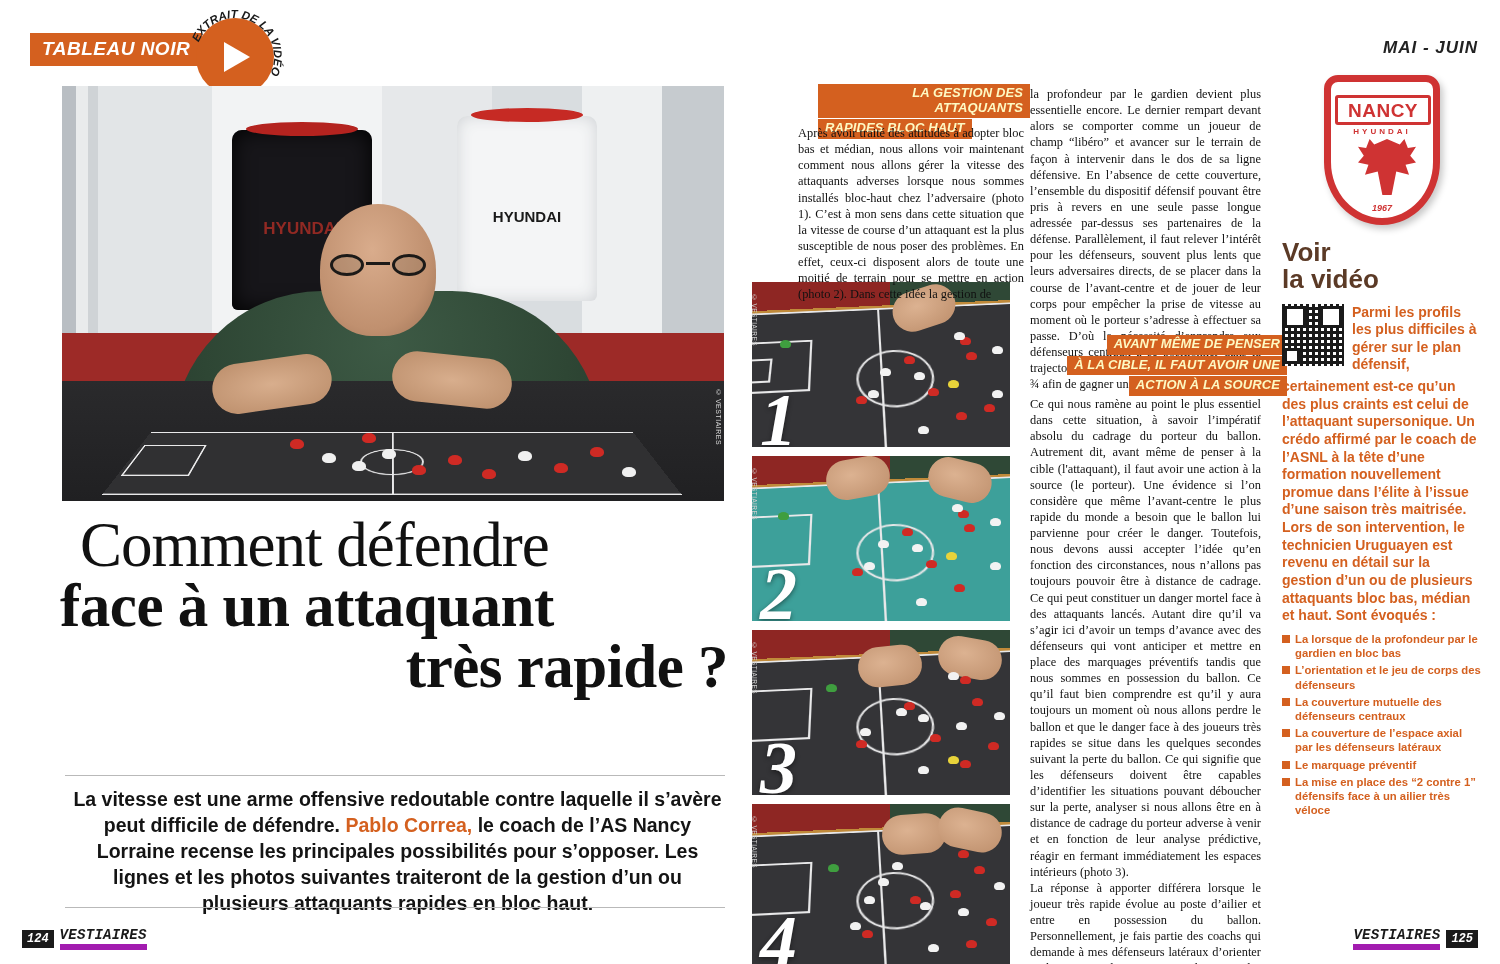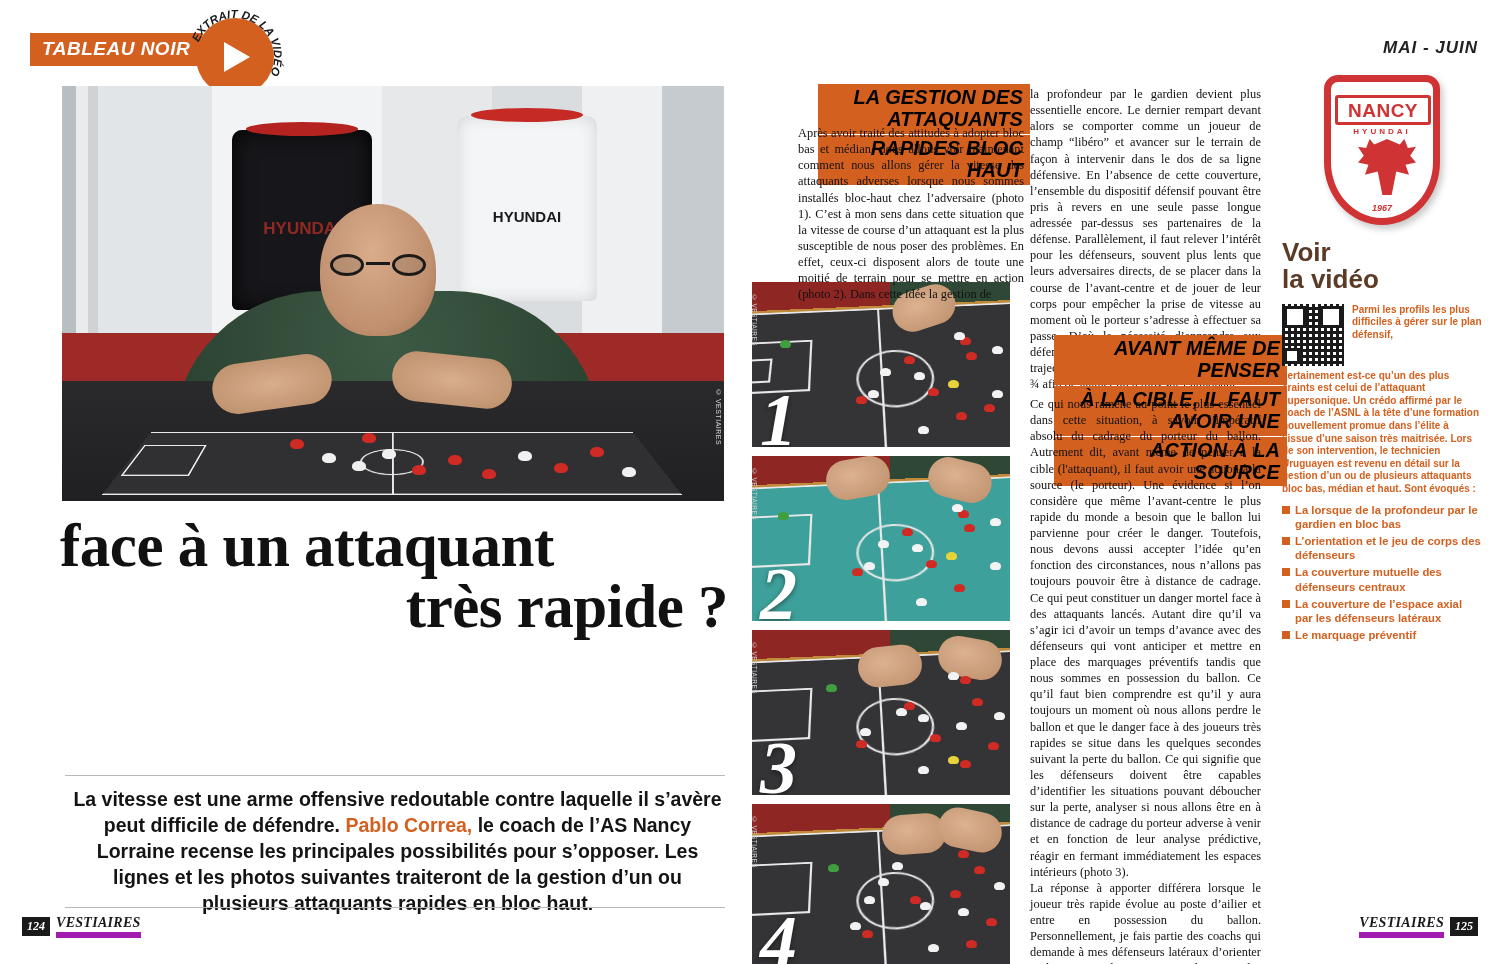--- a/index.html
+++ b/index.html
@@ -205,22 +205,22 @@
     font-family:"Liberation Sans",sans-serif; font-size:6.5px; color:#cfcfcf;
     writing-mode: vertical-rl; letter-spacing:.4px;
   }
   .chip{ position:absolute; width:11px; height:8px; border-radius:50% 50% 42% 42%; }
   .chip.r{ background:#cf2a24; } .chip.w{ background:#f2f2f2; }
   .chip.y{ background:#e8d33a; } .chip.g{ background:#3f9e3f; }
 
   
   .sec-head{
     font-family:"Liberation Sans", sans-serif;
-    font-weight:bold; font-style:italic; color:#000000;
-    font-size:20px; line-height:1.12;
+    font-weight:bold; font-style:italic; color:#fef9c3;
+    font-size:13px; line-height:1.12;
     letter-spacing:.1px;
   }
   .sec-head span{
     background:#d4601f; display:inline-block;
     padding:2px 7px 3px 7px; margin-bottom:1px;
   }
   .sec-head.right span{ text-align:right; }
 
   
   .col{
@@ -295,37 +295,37 @@
     border:3px solid #1a1a1a; background:#fff;
   }
   .qr::before{ left:2px; top:2px; }
   .qr::after{ right:2px; top:2px; }
   .qr .bl{
     position:absolute; left:2px; bottom:2px; width:16px; height:16px;
     border:3px solid #1a1a1a; background:#fff;
   }
   .rail-text{
     color:#d4601f; font-family:"Liberation Sans", sans-serif;
-    font-weight:bold; font-size:10px; line-height:1.26;
+    font-weight:bold; font-size:14px; line-height:1.26;
   }
   .rail-text.flow{ margin-top:4px; }
   .rail-list{ margin-top:7px; }
   .rail-list .li{
     color:#d4601f; font-family:"Liberation Sans", sans-serif;
     font-weight:bold; font-size:11.3px; line-height:1.26;
     margin-bottom:3px; position:relative; padding-left:13px;
   }
   .rail-list .li .sq{
     position:absolute; left:0; top:3px; width:8px; height:8px; background:#d4601f;
   }
 
   
   .folio{
-    position:absolute; bottom:26px;
-    font-family:Liberation Serif, serif;
+    position:absolute; bottom:14px;
+    font-family:Liberation Mono, monospace;
     font-weight:bold; font-style:italic; font-size:14px;
     display:flex; align-items:center; gap:6px; color:#1a1a1a;
   }
   .folio .num{
     background:#1a1a1a; color:#fff; font-size:12px;
     padding:2px 5px 2px 5px;
   }
   .folio.left{ left:22px; }
   .folio.right{ right:22px; }
   .folio .wordmark{ border-bottom:6px solid #a21caf; padding-bottom:1px; letter-spacing:.3px; }
@@ -391,20 +391,21 @@
       <div class="piece" style="left:492px;bottom:28px;background:#cf2a24;"></div>
       <div class="piece" style="left:528px;bottom:44px;background:#cf2a24;"></div>
       <div class="piece" style="left:560px;bottom:24px;background:#f0f0f0;"></div>
       <div class="piece" style="left:228px;bottom:52px;background:#cf2a24;"></div>
       <div class="piece" style="left:300px;bottom:58px;background:#cf2a24;"></div>
     </div>
     <div class="credit">© VESTIAIRES</div>
   </div>
 
   <div class="headline">
+    <div class="l1">Comment défendre</div>
     <div class="l3">face à un attaquant</div>
     <div class="l4">très rapide ?</div>
   </div>
 
   <div class="rule top"></div>
   <div class="standfirst">
     <span>La vitesse est une arme offensive redoutable contre laquelle il s’avère peut difficile de défendre. </span><span class="name">Pablo Correa,</span><span> le coach de l’AS Nancy Lorraine recense les principales possibilités pour s’opposer. Les lignes et les photos suivantes traiteront de la gestion d’un ou plusieurs attaquants rapides en bloc haut.</span>
   </div>
   <div class="rule bot"></div>
 
@@ -587,20 +588,21 @@
     </div>
 
     <div class="rail-text flow">certainement est-ce qu’un des plus craints est celui de l’attaquant supersonique. Un crédo affirmé par le coach de l’ASNL à la tête d’une formation nouvellement promue dans l’élite à l’issue d’une saison très maitrisée. Lors de son intervention, le technicien Uruguayen est revenu en détail sur la gestion d’un ou de plusieurs attaquants bloc bas, médian et haut. Sont évoqués :</div>
 
     <div class="rail-list">
       <div class="li"><span class="sq"></span><span>La lorsque de la profondeur par le gardien en bloc bas</span></div>
       <div class="li"><span class="sq"></span><span>L’orientation et le jeu de corps des défenseurs</span></div>
       <div class="li"><span class="sq"></span><span>La couverture mutuelle des défenseurs centraux</span></div>
       <div class="li"><span class="sq"></span><span>La couverture de l’espace axial par les défenseurs latéraux</span></div>
       <div class="li"><span class="sq"></span><span>Le marquage préventif</span></div>
+      <div class="li"><span class="sq"></span><span>La mise en place des “2 contre 1” défensifs face à un ailier très véloce</span></div>
     </div>
   </div>
 
   <div class="folio left">
     <span class="num">124</span>
     <span class="wordmark">VESTIAIRES</span>
   </div>
   <div class="folio right">
     <span class="wordmark">VESTIAIRES</span>
     <span class="num">125</span>

